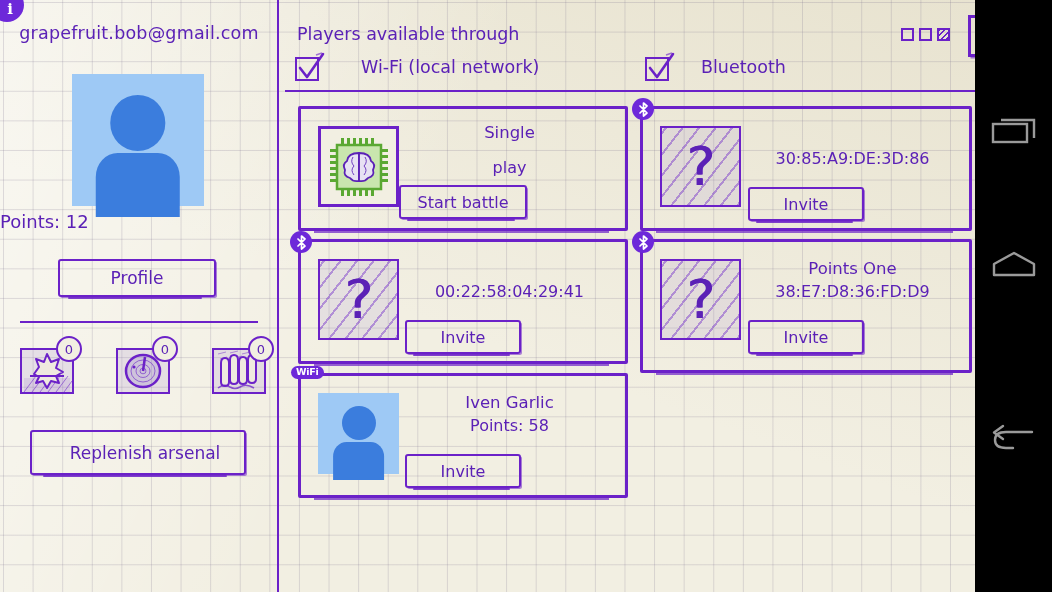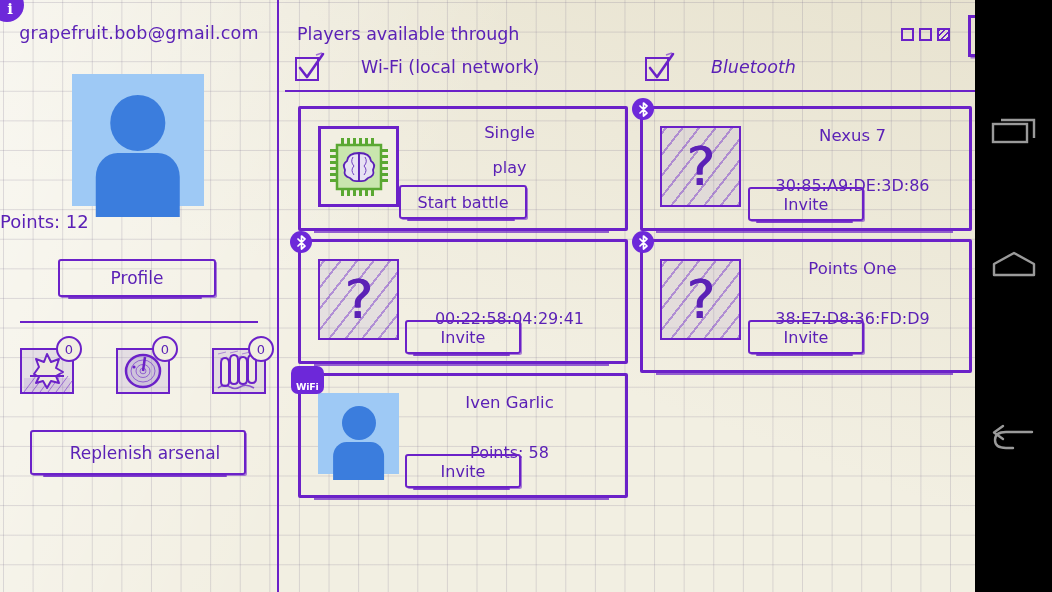--- a/index.html
+++ b/index.html
@@ -173,21 +173,21 @@
     width: 24px; height: 24px;
     border: 2px solid #6b21c8;
   }
   .cbox svg { position: absolute; left: -4px; top: -9px; }
   .hdr-check .lbl {
     margin-left: 10px;
     font-size: 17.5px; color: #5b21b6;
     white-space: nowrap;
   }
   #check-wifi .lbl { margin-left: 42px; }
-  #check-bt   .lbl { margin-left: 42px; font-style: italic; }
+  #check-bt   .lbl { margin-left: 32px; }
 
   #hdr-icons {
     position: absolute; right: 72px; top: 28px;
     display: flex; align-items: center; gap: 5px;
   }
   .mini-sq {
     width: 13px; height: 13px;
     border: 2px solid #6b21c8;
     cursor: pointer;
   }
@@ -255,21 +255,21 @@
     display: flex; align-items: center; justify-content: center;
   }
 
   .card-name {
     position: absolute; left: 105px; right: 12px; top: 17px;
     text-align: center;
     font-size: 16.5px; color: #5b21b6;
     white-space: nowrap;
   }
   .card-sub {
-    position: absolute; left: 105px; right: 12px; top: 67px;
+    position: absolute; left: 105px; right: 12px; top: 40px;
     text-align: center;
     font-size: 16px; color: #5b21b6;
     white-space: nowrap;
   }
   .card-btn {
     position: absolute; left: 50%; top: 78px;
     transform: translateX(-50%);
     width: 116px; height: 34px;
     font-size: 16px;
   }
@@ -284,21 +284,21 @@
     z-index: 5;
   }
   .badge-bt {
     left: -11px; top: -11px;
     width: 22px; height: 22px; border-radius: 50%;
     background: #6d28d9;
     display: flex; align-items: center; justify-content: center;
   }
   .badge-wifi {
     left: -10px; top: -10px;
-    padding: 16px 5px 2px;
+    padding: 1px 5px 2px;
     border-radius: 7px;
     background: #6d28d9;
     color: #fff;
     font-size: 9.5px; font-weight: bold;
     letter-spacing: -.2px;
     line-height: 1;
     display: flex; align-items: center;
   }
 
   
@@ -500,21 +500,20 @@
 
         <div class="card" style="left:360px; top:8px; width:332px; height:125px;">
           <div class="badge-bt">
             <svg width="13" height="15" viewBox="0 0 13 15">
               <path d="M3 4 L10 11 L6.5 14 L6.5 1 L10 4 L3 11" fill="none" stroke="#ffffff" stroke-width="1.7" stroke-linecap="round" stroke-linejoin="round"></path>
             </svg>
           </div>
           <div class="thumb thumb-q">
             <span>?</span>
           </div>
-          <div class="card-name">Nexus 7</div>
           <div class="card-sub">30:85:A9:DE:3D:86</div>
           <div class="card-btn sk-btn">
             <span>Invite</span>
           </div>
         </div>
 
         <div class="card" style="left:18px; top:141px; width:330px; height:125px;">
           <div class="badge-bt">
             <svg width="13" height="15" viewBox="0 0 13 15">
               <path d="M3 4 L10 11 L6.5 14 L6.5 1 L10 4 L3 11" fill="none" stroke="#ffffff" stroke-width="1.7" stroke-linecap="round" stroke-linejoin="round"></path>

